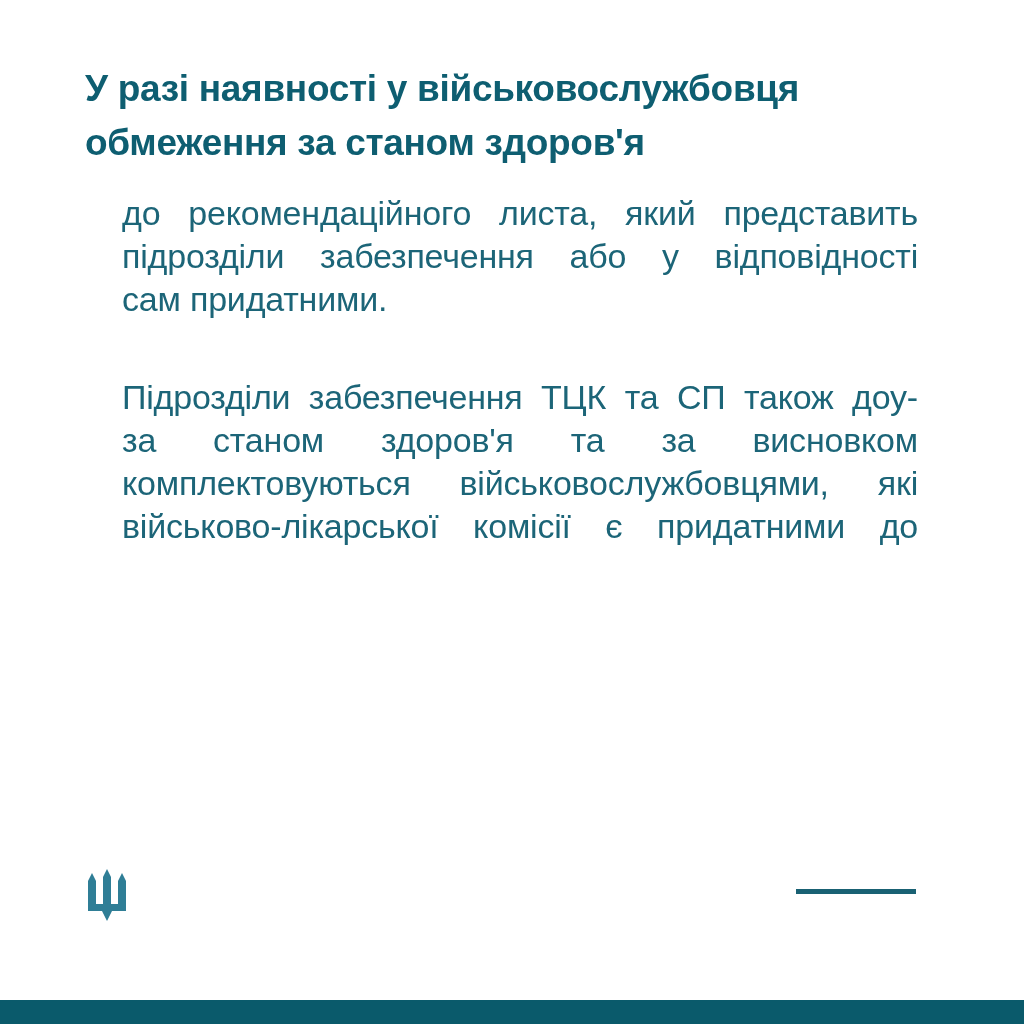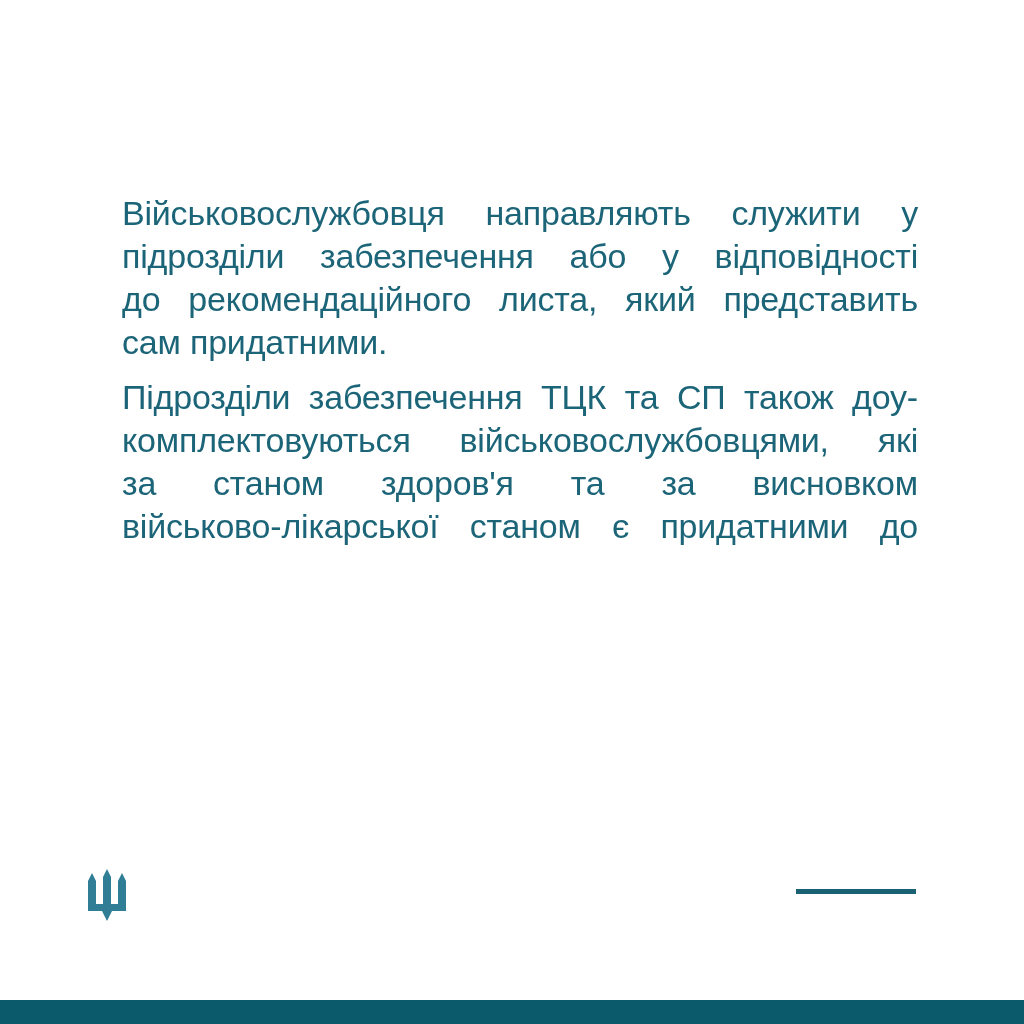--- a/index.html
+++ b/index.html
@@ -58,33 +58,36 @@
     left:0;bottom:0;
     width:1024px;height:24px;
     background:#0a5a6b;
   }
 </style>
 </head>
 <body>
 
 <div class="card">
 
+  <div class="heading">
+    <div>У разі наявності у військовослужбовця</div>
+    <div>обмеження за станом здоров'я</div>
+  </div>
 
   <div class="body-text para1">
-    <div class="line">Військовослужбовця направляють служити у</div>
+    <div class="line">до рекомендаційного листа, який представить</div>
     <div class="line">підрозділи забезпечення або у відповідності</div>
-    <div class="line">до рекомендаційного листа, який представить</div>
     <div class="line last">сам придатними.</div>
   </div>
 
   <div class="body-text para2">
     <div class="line">Підрозділи забезпечення ТЦК та СП також доу-</div>
+    <div class="line">за станом здоров'я та за висновком</div>
     <div class="line">комплектовуються військовослужбовцями, які</div>
-    <div class="line">за станом здоров'я та за висновком</div>
-    <div class="line">військово-лікарської станом є придатними до</div>
+    <div class="line">військово-лікарської комісії є придатними до</div>
   </div>
 
   <div class="trident">
     <svg viewBox="0 0 38 54" width="38" height="54" aria-hidden="true">
       <path d="M0 13 L4 5 L8 13 V36 H15 V9 L19 1 L23 9 V36 H30 V13 L34 5 L38 13 V43 H24 L19 53 L14 43 H0 Z" fill="#2f7e96"></path>
     </svg>
   </div>
 
   <div class="divider"></div>
 

